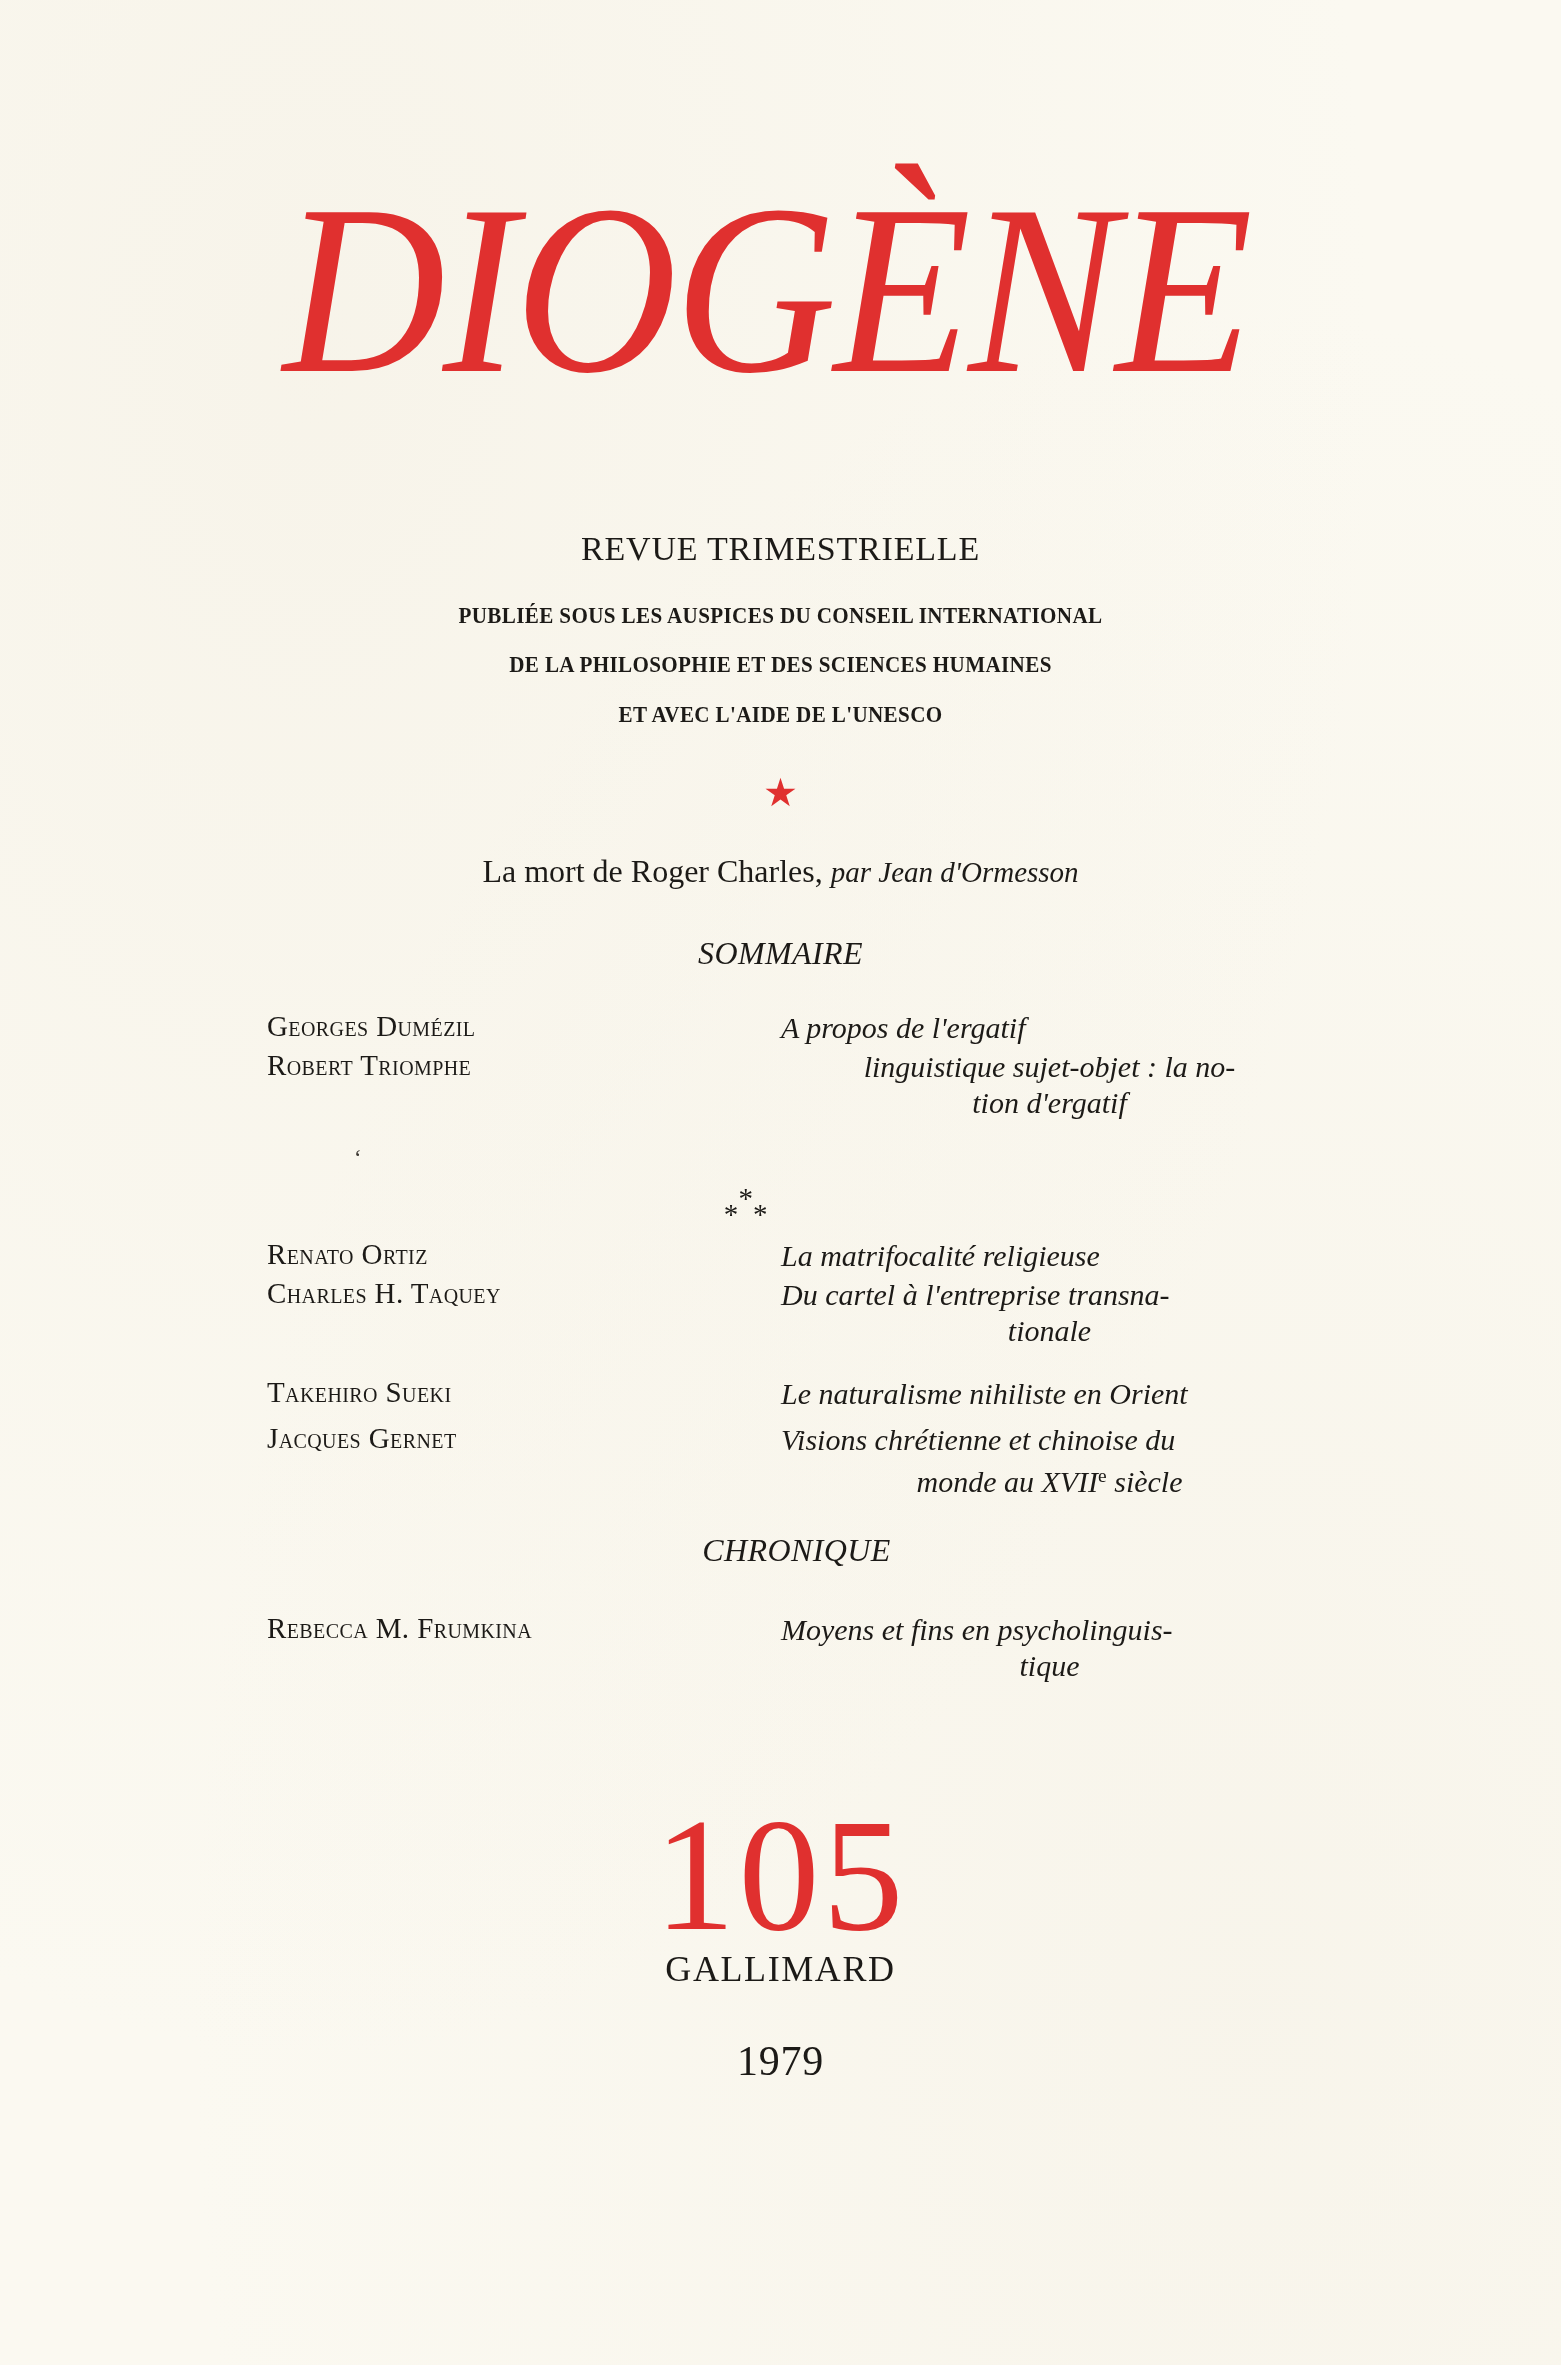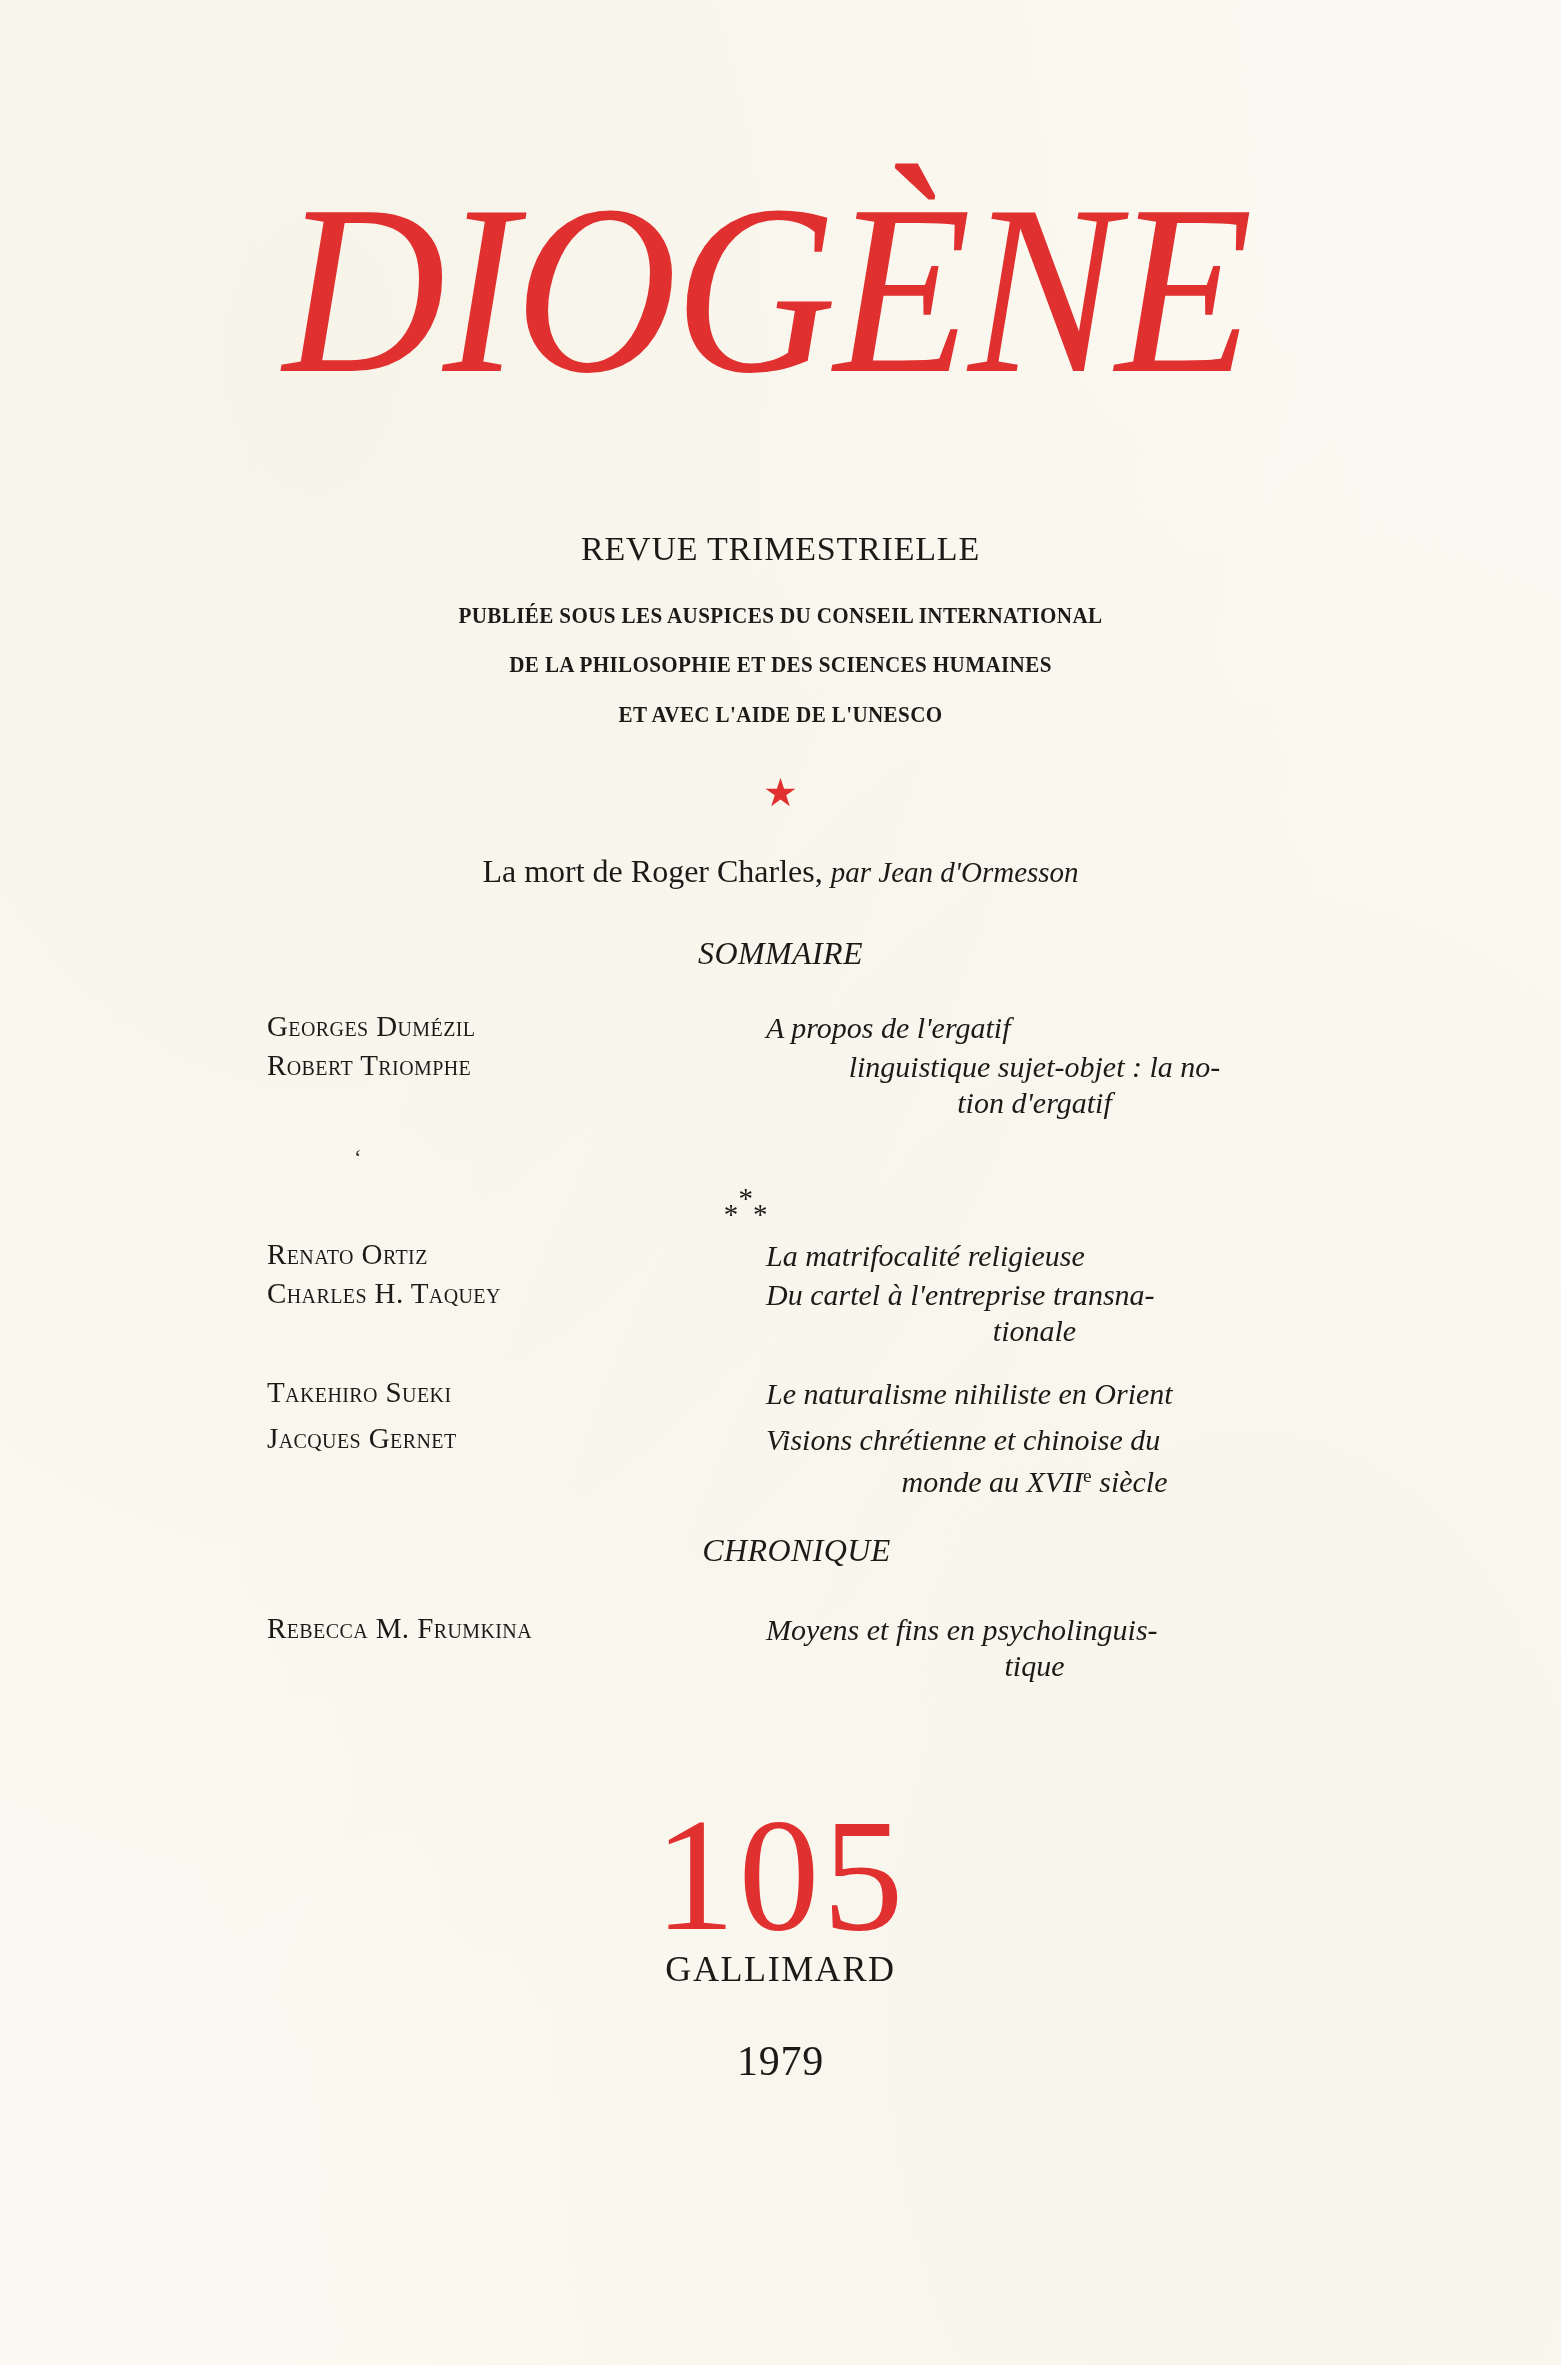--- a/index.html
+++ b/index.html
@@ -94,21 +94,21 @@
       position: absolute;
       left: 0;
       top: 0;
       font-size: 29px;
       font-variant: small-caps;
       letter-spacing: 0.4px;
       white-space: nowrap;
     }
     .toc-title {
       position: absolute;
-      left: 499px;
+      left: 514px;
       top: 0;
       width: 497px;
       font-style: italic;
       font-size: 30px;
       line-height: 36px;
     }
     .toc-title .line {
       display: block;
       white-space: nowrap;
     }

